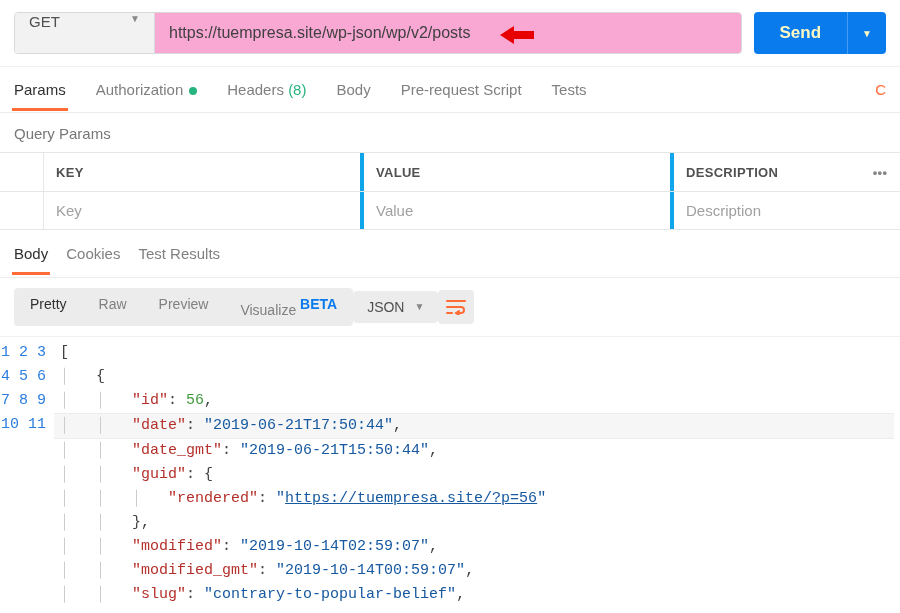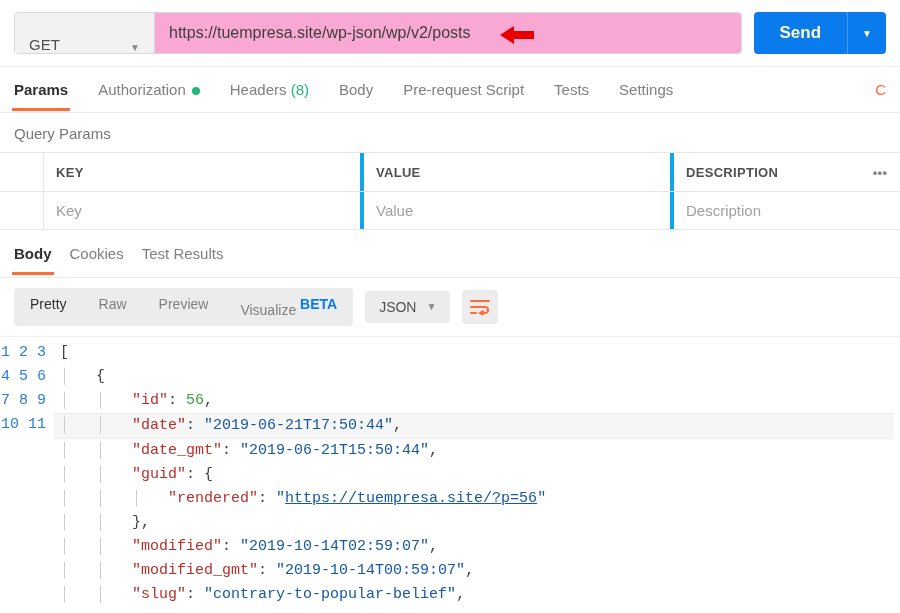--- a/index.html
+++ b/index.html
@@ -22,21 +22,21 @@
     .method-url-group {
       display: flex;
       flex: 1;
       border: 1px solid #d9d9d9;
       border-radius: 4px;
       overflow: hidden;
       background: #f7f7f7;
     }
     .method-dropdown {
       display: flex;
-      align-items: flex-end;
+      align-items: flex-start;
       padding: 0 14px;
       background: #f2f2f2;
       border-right: 1px solid #d9d9d9;
       min-width: 140px;
       height: 40px;
       cursor: pointer;
       justify-content: space-between;
       color: #505050;
       font-size: 15px;
     }
@@ -88,21 +88,21 @@
       display: flex;
       align-items: center;
       padding: 0 14px;
       gap: 30px;
       height: 46px;
       border-bottom: 1px solid #ececec;
       color: #808080;
       font-size: 15px;
     }
     .tab { cursor: pointer; padding: 12px 0; position: relative; }
-    .tab.active { color: #303030; font-weight: bold; }
+    .tab.active { color: #303030; }
     .tab.active::after {
       content: "";
       position: absolute;
       left: -2px; right: -2px; bottom: -1px;
       height: 3px;
       background: #ff6c37;
     }
     .count-green { color: #26b47f; font-weight: 500; }
     .dot-green {
       display: inline-block;
@@ -165,21 +165,20 @@
       font-size: 13px;
       color: #707070;
       align-items: center;
     }
     .resp-meta .val { color: #26b47f; }
     .resp-meta .save { color: #ff6c37; font-size: 15px; margin-left: 6px; cursor: pointer; }
     .view-bar {
       display: flex;
       align-items: center;
       padding: 10px 14px;
-      gap: 12px;
       border-bottom: 1px solid #f0f0f0;
     }
     .pill-group {
       display: flex;
       background: #ececec;
       border-radius: 4px;
       overflow: hidden;
     }
     .pill {
       padding: 8px 16px;
@@ -272,21 +271,20 @@
   <div class="tab active">Params</div>
   <div class="tab">
     <span>Authorization</span><span class="dot-green"></span>
   </div>
   <div class="tab">
     <span>Headers</span> <span class="count-green">(8)</span>
   </div>
   <div class="tab">Body</div>
   <div class="tab">Pre-request Script</div>
   <div class="tab">Tests</div>
-  <div class="tab">Settings</div>
   <div class="right">C</div>
 </div>
 
 <div class="qp-heading">Query Params</div>
 
 <div class="qp-table">
   <div class="qp-row header">
     <div class="indent"></div>
     <div class="cell ckey">KEY</div>
     <div class="cell cval">VALUE</div>

